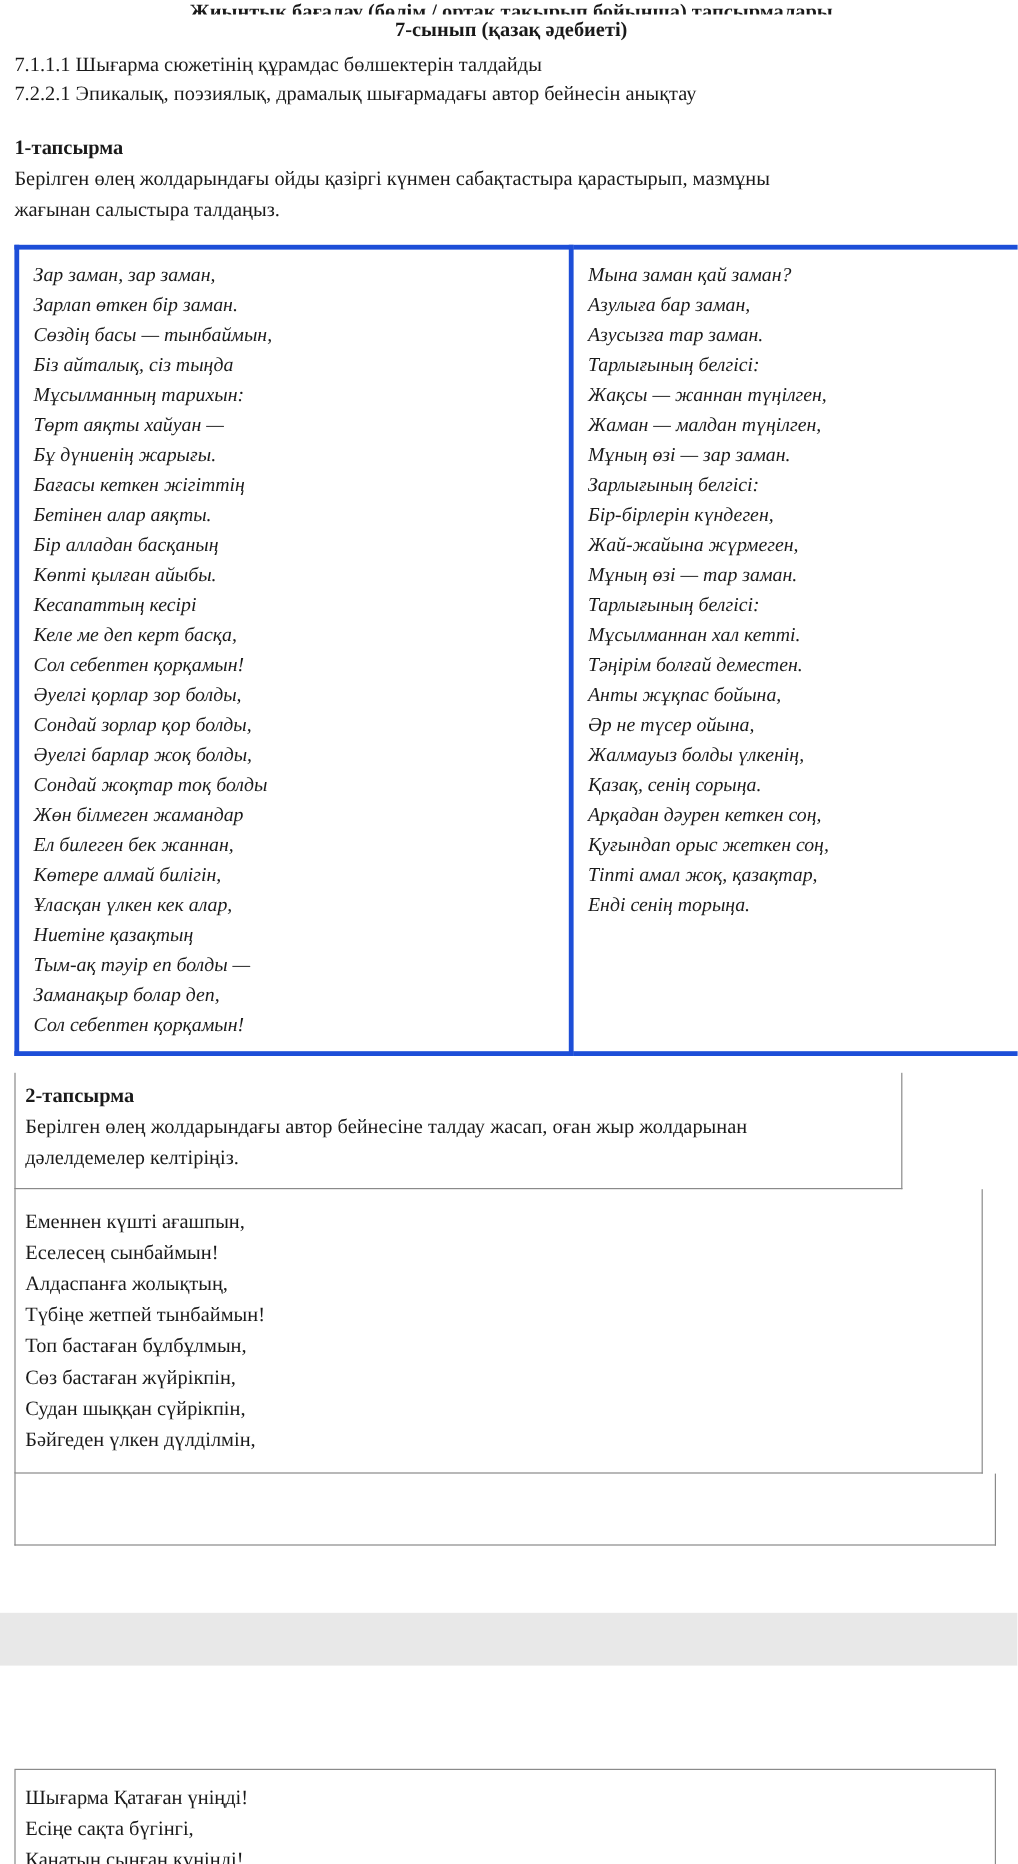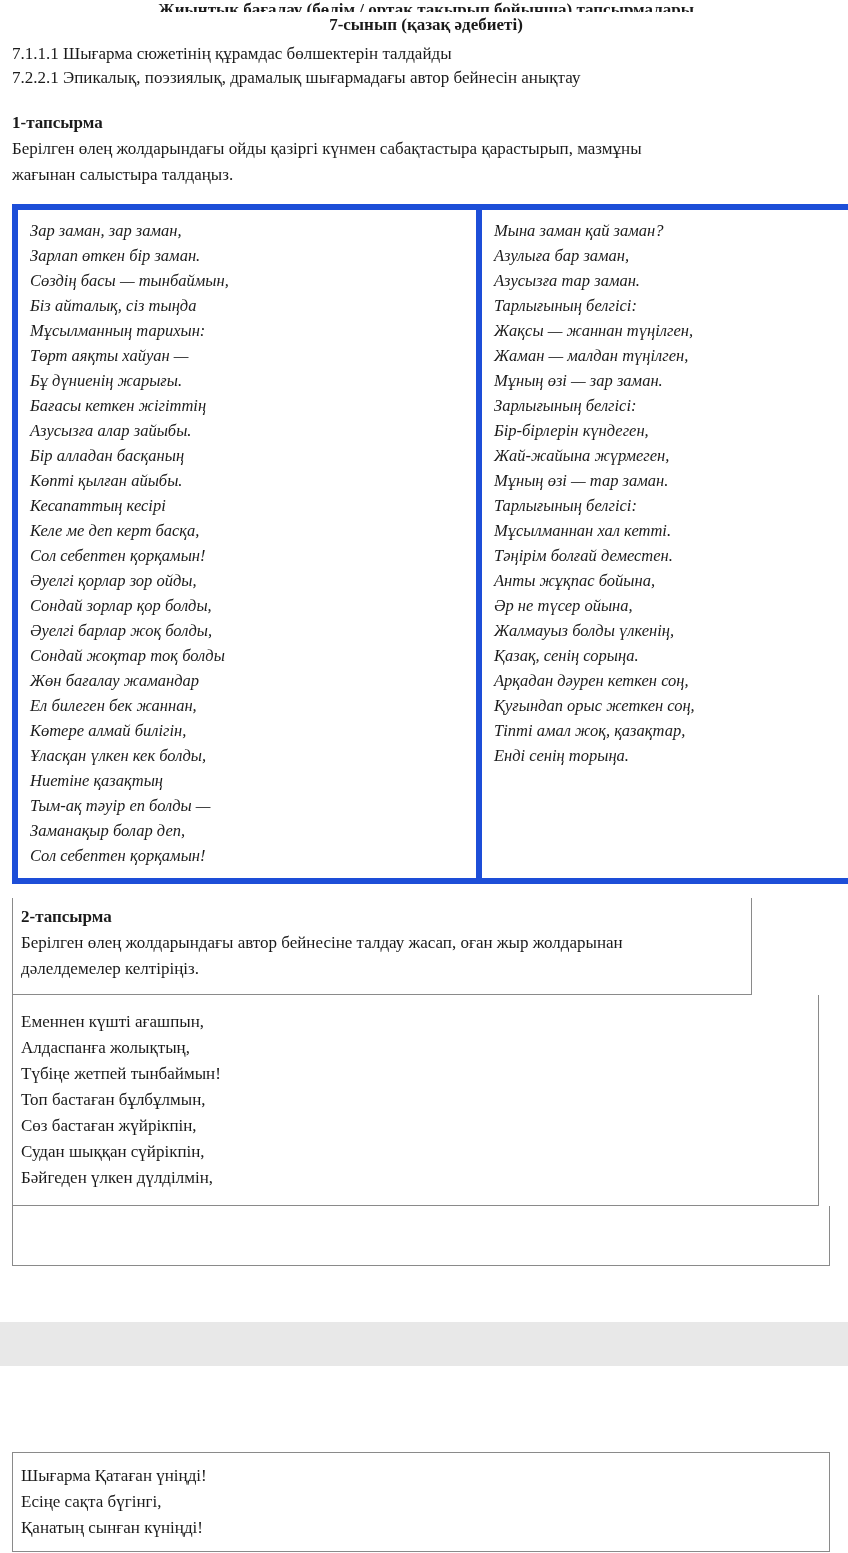--- a/index.html
+++ b/index.html
@@ -62,21 +62,21 @@
   .task-text.nowrapline {
     white-space: nowrap;
   }
   .poem-table {
     border-collapse: collapse;
     width: 818px;
     margin: 16px 0 0 0;
     table-layout: fixed;
   }
   .poem-table td {
-    border: 6px solid #1d4ed8;
+    border: 4px solid #1d4ed8;
     vertical-align: top;
     padding: 8px 26px 10px 12px;
     font-style: italic;
     font-size: 16.5px;
     line-height: 25px;
     font-family: "Liberation Serif", serif;
   }
   .poem-table td.col-left { width: 420px; }
   .poem-table td.col-right { width: 396px; }
   .poem-line { white-space: pre; }
@@ -145,34 +145,34 @@
         <tr>
       <td class="col-left">
         <div class="poem-line">Зар заман, зар заман,</div>
         <div class="poem-line">Зарлап өткен бір заман.</div>
         <div class="poem-line">Сөздің басы — тынбаймын,</div>
         <div class="poem-line">Біз айталық, сіз тыңда</div>
         <div class="poem-line">Мұсылманның тарихын:</div>
         <div class="poem-line">Төрт аяқты хайуан —</div>
         <div class="poem-line">Бұ дүниенің жарығы.</div>
         <div class="poem-line">Бағасы кеткен жігіттің</div>
-        <div class="poem-line">Азусызға алар зайыбы.</div>
+        <div class="poem-line">Бетінен алар аяқты.</div>
         <div class="poem-line">Бір алладан басқаның</div>
         <div class="poem-line">Көпті қылған айыбы.</div>
         <div class="poem-line">Кесапаттың кесірі</div>
         <div class="poem-line">Келе ме деп керт басқа,</div>
         <div class="poem-line">Сол себептен қорқамын!</div>
-        <div class="poem-line">Әуелгі қорлар зор ойды,</div>
+        <div class="poem-line">Әуелгі қорлар зор болды,</div>
         <div class="poem-line">Сондай зорлар қор болды,</div>
         <div class="poem-line">Әуелгі барлар жоқ болды,</div>
         <div class="poem-line">Сондай жоқтар тоқ болды</div>
-        <div class="poem-line">Жөн бағалау жамандар</div>
+        <div class="poem-line">Жөн білмеген жамандар</div>
         <div class="poem-line">Ел билеген бек жаннан,</div>
         <div class="poem-line">Көтере алмай билігін,</div>
-        <div class="poem-line">Ұласқан үлкен кек болды,</div>
+        <div class="poem-line">Ұласқан үлкен кек алар,</div>
         <div class="poem-line">Ниетіне қазақтың</div>
         <div class="poem-line">Тым-ақ тәуір еп болды —</div>
         <div class="poem-line">Заманақыр болар деп,</div>
         <div class="poem-line">Сол себептен қорқамын!</div>
       </td>
       <td class="col-right">
         <div class="poem-line">Мына заман қай заман?</div>
         <div class="poem-line">Азулыға бар заман,</div>
         <div class="poem-line">Азусызға тар заман.</div>
         <div class="poem-line">Тарлығының белгісі:</div>
@@ -202,20 +202,21 @@
   <div class="spacer-after-poem"></div>
 
   <div class="section2">
     <div class="task-title">2-тапсырма</div>
     <div class="task-text nowrapline">Берілген өлең жолдарындағы автор бейнесіне талдау жасап, оған жыр жолдарынан</div>
     <div class="task-text">дәлелдемелер келтіріңіз.</div>
   </div>
 
   <div class="answer-box">
     <div>Еменнен күшті ағашпын,</div>
+    <div>Еселесең сынбаймын!</div>
     <div>Алдаспанға жолықтың,</div>
     <div>Түбіңе жетпей тынбаймын!</div>
     <div>Топ бастаған бұлбұлмын,</div>
     <div>Сөз бастаған жүйрікпін,</div>
     <div>Судан шыққан сүйрікпін,</div>
     <div>Бәйгеден үлкен дүлділмін,</div>
   </div>
 
   <div class="blank-box"></div>
 

